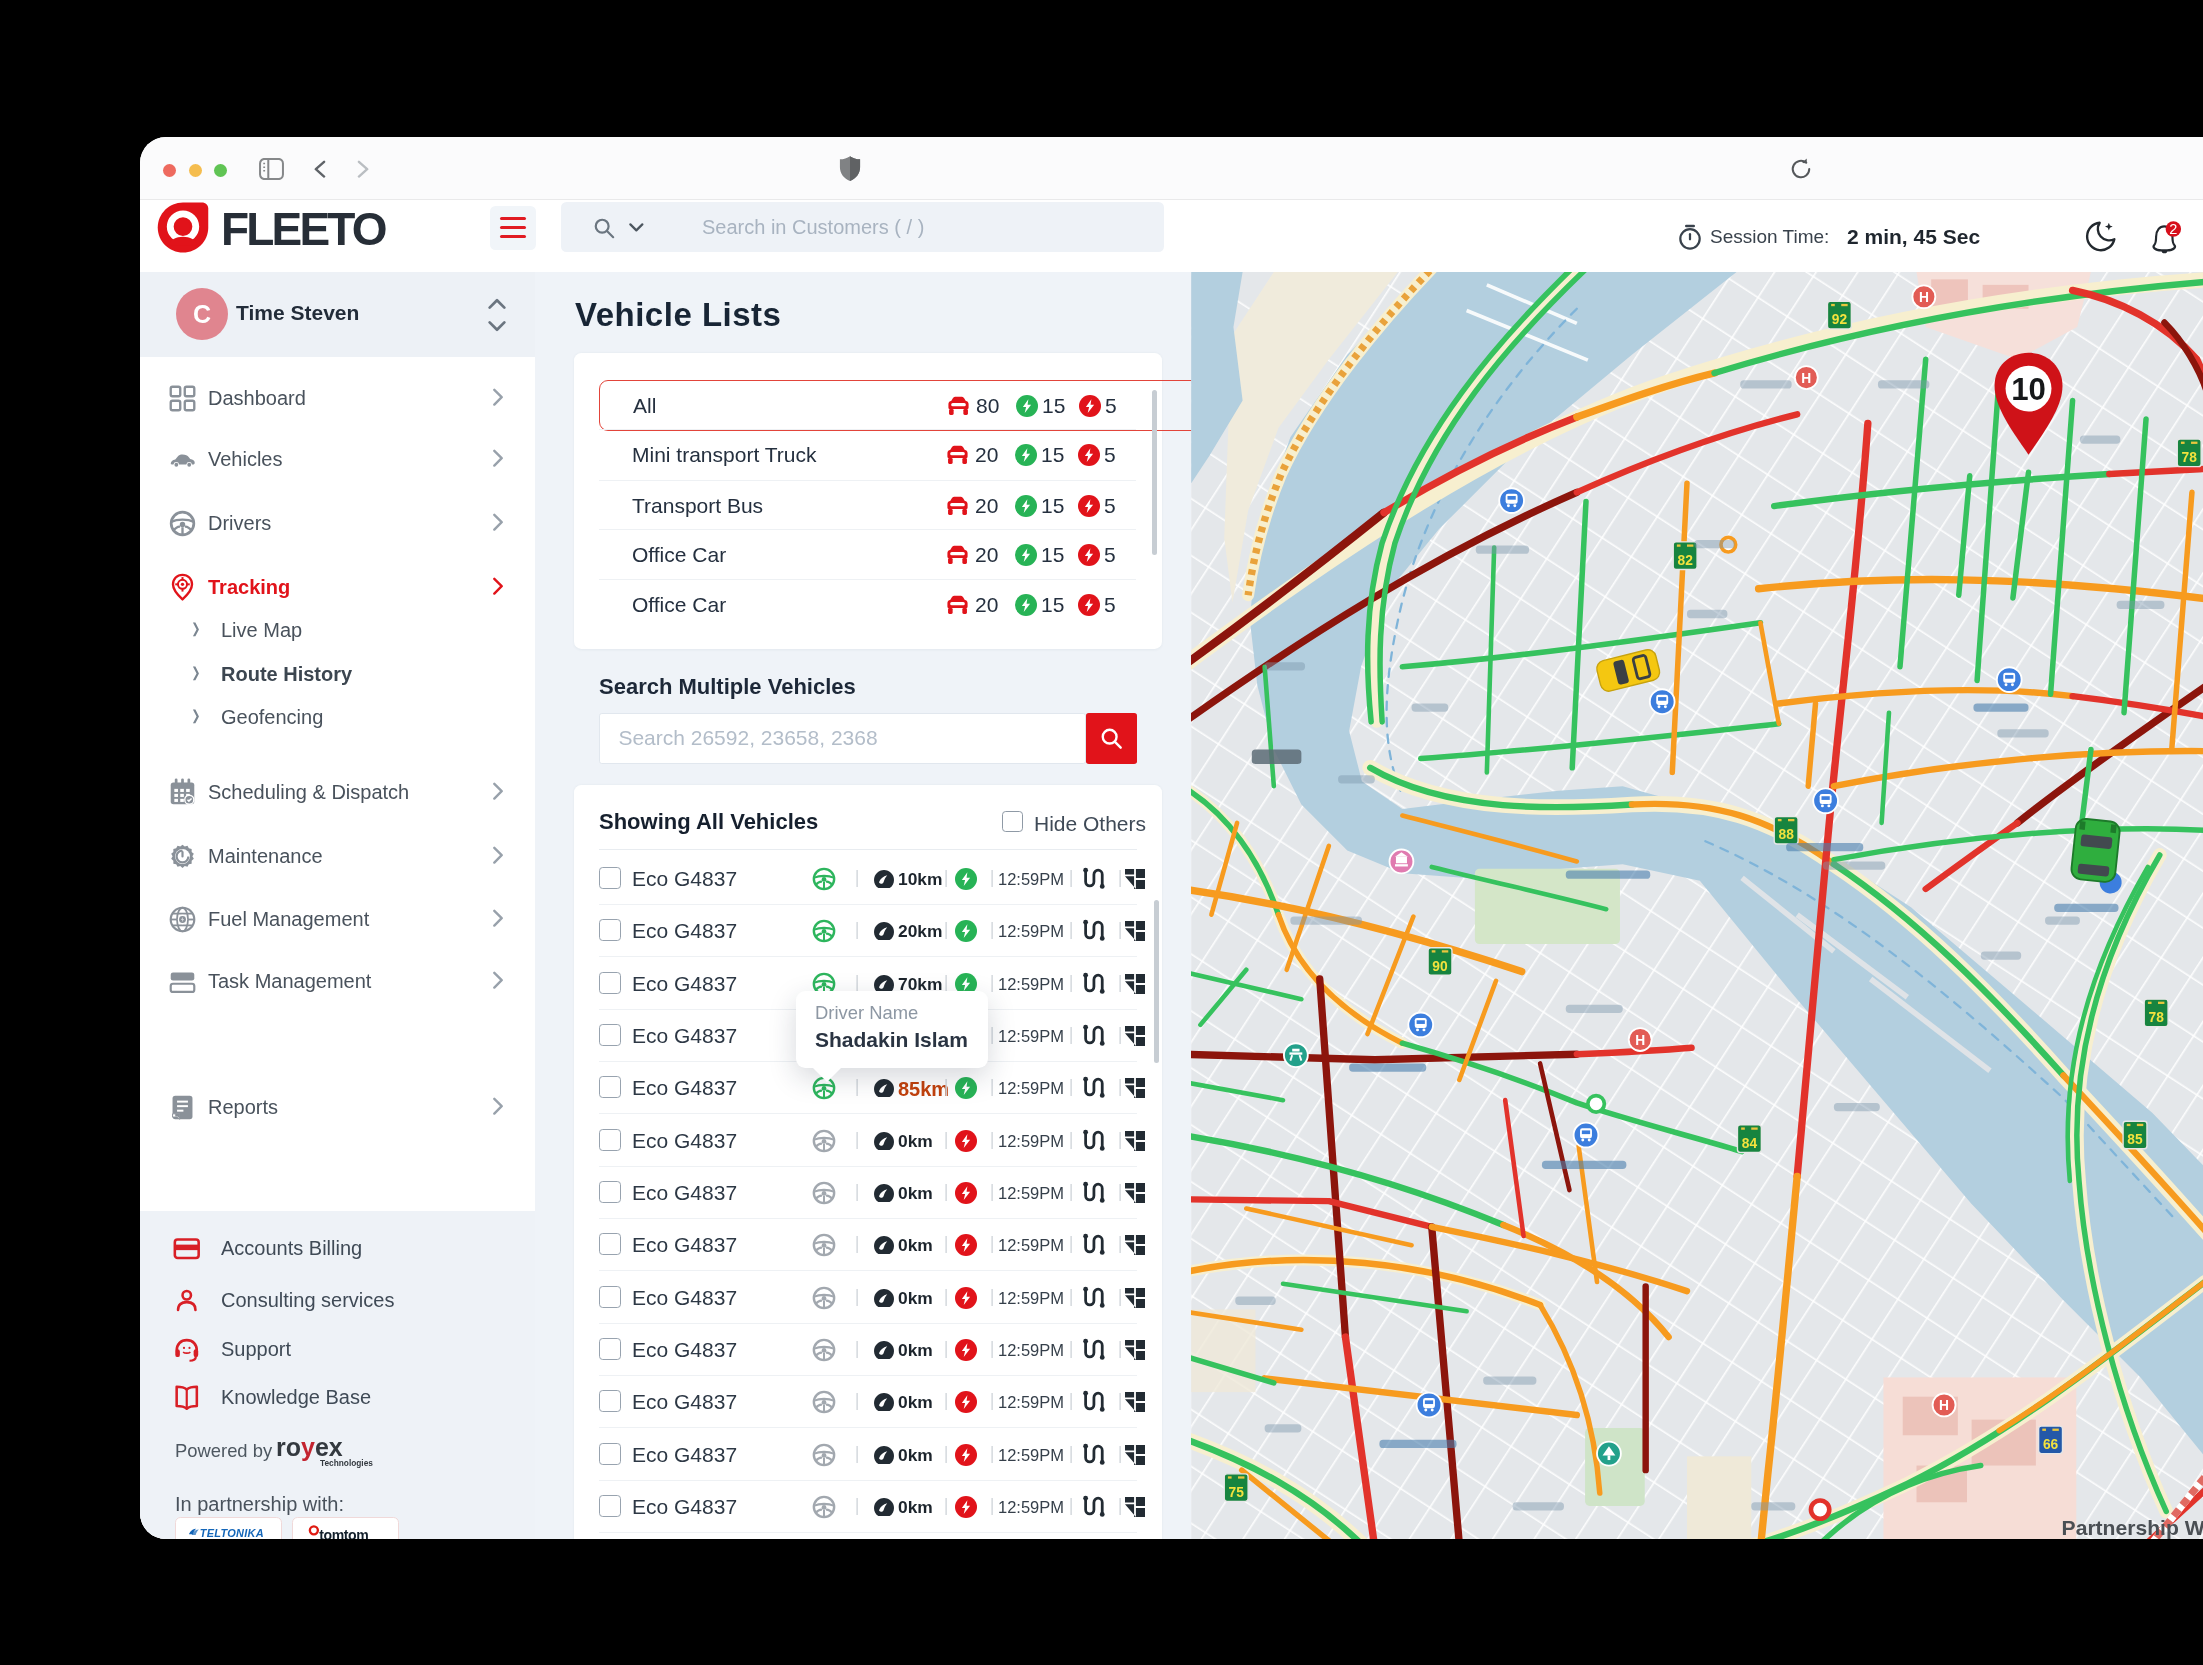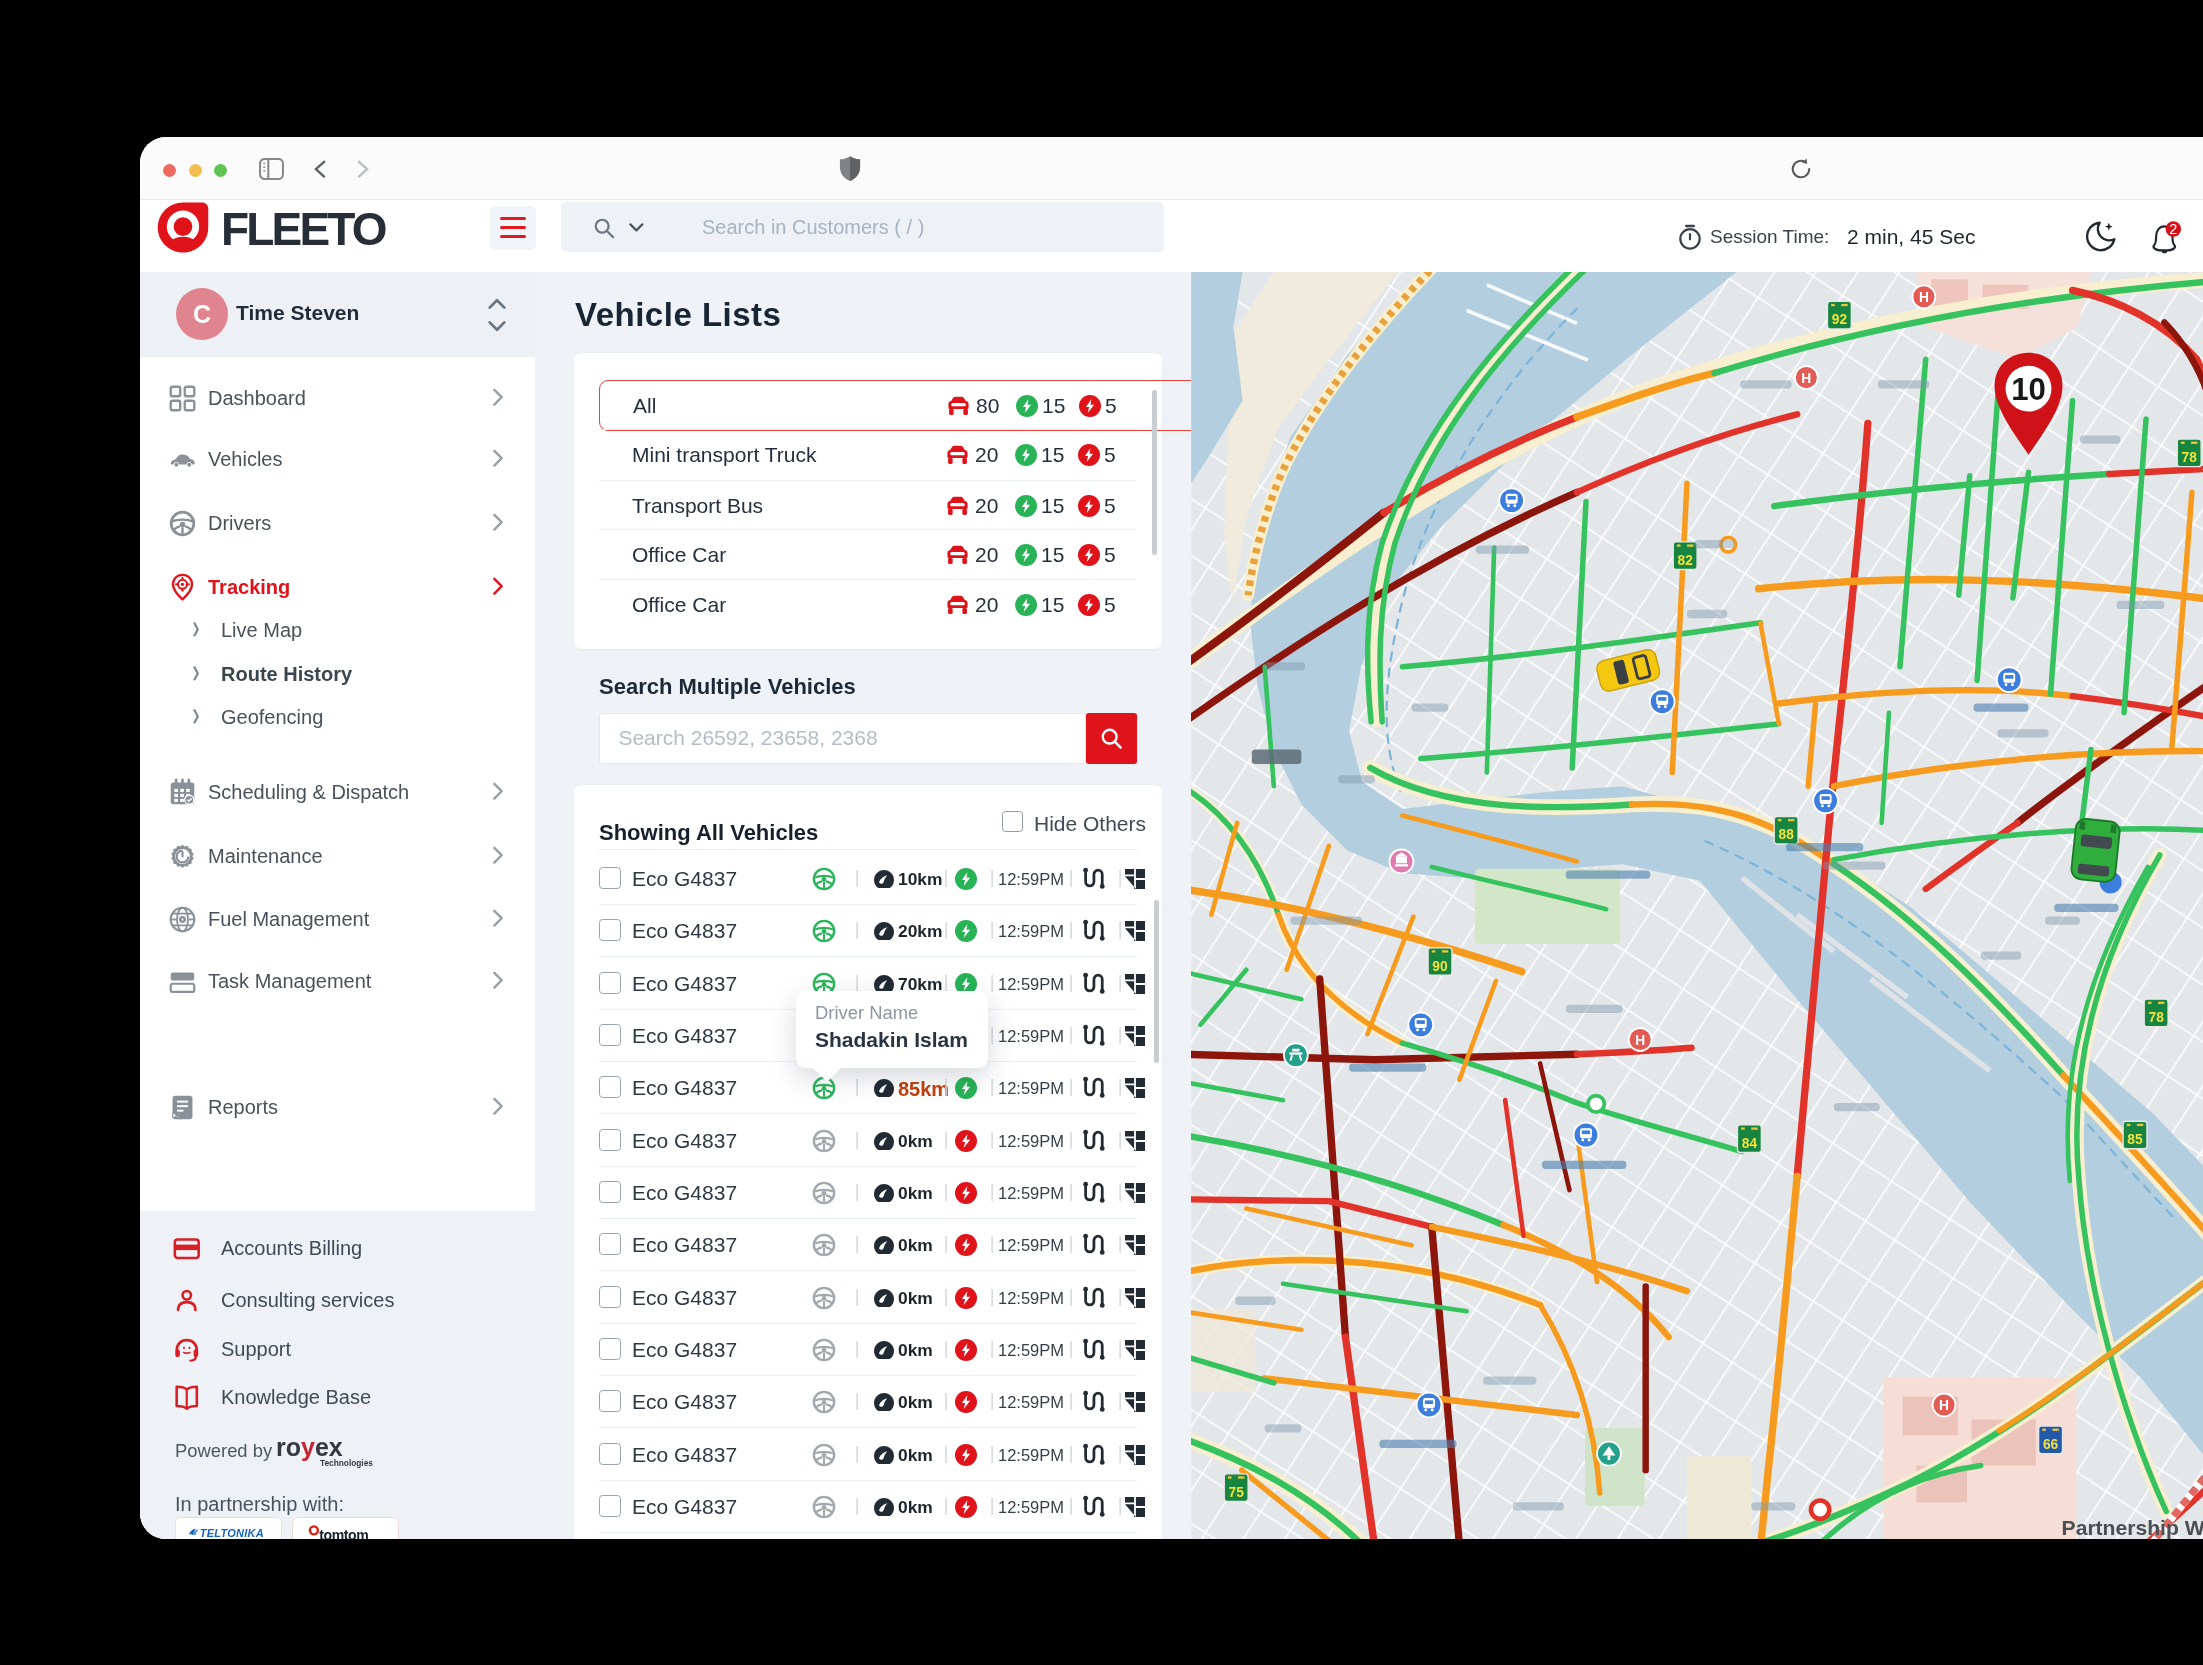--- a/index.html
+++ b/index.html
@@ -93,21 +93,21 @@
           <path d="M1.5 1.5 L8 8 L14.5 1.5" fill="none" stroke="#4c565f" stroke-width="2.4" stroke-linecap="round" stroke-linejoin="round"></path>
         </svg>
    <div class="ph">Search in Customers ( / )</div>
   </div>
   <svg class="abs" style="left:1538px;top:23px" width="24" height="26" viewBox="0 0 26 28">
         <circle cx="13" cy="16" r="10.5" fill="none" stroke="#39424c" stroke-width="2.4"></circle>
         <line x1="13" y1="11" x2="13" y2="16.5" stroke="#39424c" stroke-width="2.4" stroke-linecap="round"></line>
         <line x1="9" y1="2" x2="17" y2="2" stroke="#39424c" stroke-width="2.8" stroke-linecap="round"></line>
       </svg>
   <div class="sess" style="left:1570px;">Session Time:</div>
-  <div class="sess" style="left:1707px;font-weight:normal;font-size:21px;color:#1f262e">2 min, 45 Sec</div>
+  <div class="sess" style="left:1707px;font-weight:bold;font-size:21px;color:#1f262e">2 min, 45 Sec</div>
   <svg class="abs" style="left:1944px;top:19px" width="35" height="33" viewBox="0 0 38 36">
         <path d="M17 3 A15 15 0 1 0 33 21 A12.5 12.5 0 0 1 17 3 Z" fill="none" stroke="#23292f" stroke-width="2.6" stroke-linejoin="round"></path>
         <path d="M27 3 l1.2 3 3 1.2 -3 1.2 -1.2 3 -1.2 -3 -3 -1.2 3 -1.2 Z" fill="#23292f"></path>
       </svg>
   <svg class="abs" style="left:2007px;top:20px" width="40" height="37" viewBox="0 0 44 40">
         <path d="M16 32 C8 32 6 28 8 26 C10 24 10 21 10 17 C10 10 14 5.5 19 5.5 C24 5.5 28 10 28 17 C28 21 28 24 30 26 C32 28 30 32 22 32 Z" fill="none" stroke="#23292f" stroke-width="2.4" stroke-linejoin="round"></path>
         <path d="M16 32 a3.2 3.2 0 0 0 6.4 0 Z" fill="#23292f"></path>
         <circle cx="29" cy="8.5" r="8.5" fill="#d70f1b"></circle>
         <text x="29" y="14.5" font-size="16" fill="#fff" text-anchor="middle" font-family="Liberation Sans">2</text>
       </svg>
@@ -414,21 +414,21 @@
 <div class="abs" style="left:64px;top:441px;width:487px;height:51px;background:#fff;border:1.8px solid #e1e7ee;border-radius:2.8px">
         <div class="abs" style="left:18.4px;top:12px;font-size:21px;color:#b3bdc9">Search 26592, 23658, 2368</div>
       </div>
 <div class="abs" style="left:551px;top:441px;width:51px;height:51px;background:#e1131a;border-radius:2.8px">
         <svg class="abs" style="left:13.8px;top:13.8px" width="23" height="23" viewBox="0 0 25 25">
           <circle cx="10.5" cy="10.5" r="7.5" fill="none" stroke="#fff" stroke-width="2.6"></circle>
           <line x1="16" y1="16" x2="22.5" y2="22.5" stroke="#fff" stroke-width="2.6" stroke-linecap="round"></line>
         </svg>
       </div>
 <div class="card" style="top:513px;height:754px;border-radius:7.3px 7.3px 0 0">
-<div class="abs" style="left:25px;top:35px;font-size:22px;font-weight:bold;color:#16202e">Showing All Vehicles</div>
+<div class="abs" style="left:25px;top:24px;font-size:22px;font-weight:bold;color:#16202e">Showing All Vehicles</div>
 <div class="abs" style="left:428px;top:26px;width:21px;height:21px;border:1.8px solid #8f9aa6;border-radius:3.7px"></div>
 <div class="abs" style="left:460px;top:27px;font-size:21px;color:#3f4a57">Hide Others</div>
 <div class="abs" style="left:25px;top:64px;width:538px;height:0.9px;background:#e8ecf0"></div>
 <div class="erow" style="top:68px">
           <div class="cb" style="left:0;top:13.8px"></div>
           <div class="abs" style="left:33px;top:13.8px">Eco G4837</div>
           <svg class="abs" style="left:213px;top:13.8px" width="24" height="24" viewBox="0 0 26 26">
             <circle cx="13" cy="13" r="11" fill="none" stroke="#2db55d" stroke-width="2.6"></circle>
             <circle cx="13" cy="13.5" r="2.6" fill="#2db55d"></circle>
             <path d="M2.5 11.5 C8 9 18 9 23.5 11.5 M13 16 L13 23.5 M4 19.5 C7 16 9 15.4 11 16 M22 19.5 C19 16 17 15.4 15 16" fill="none" stroke="#2db55d" stroke-width="2.2"></path>

